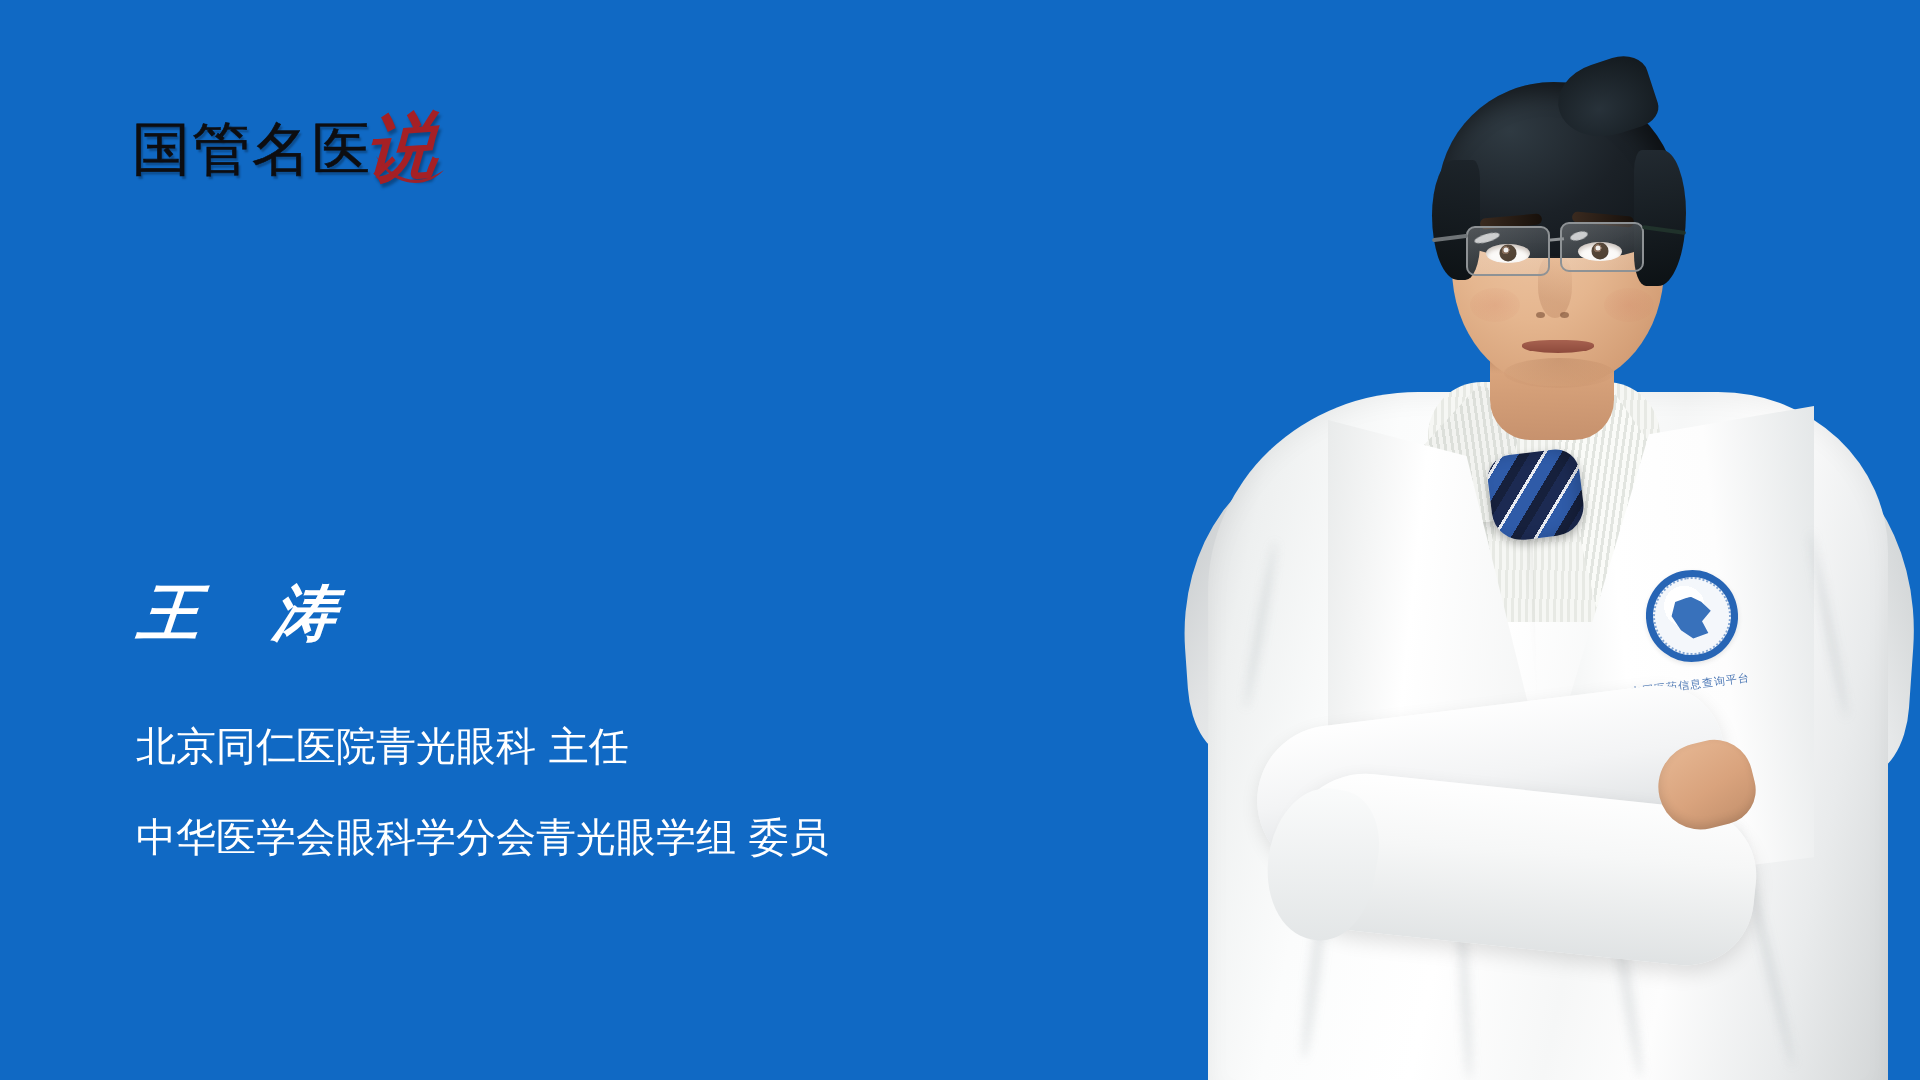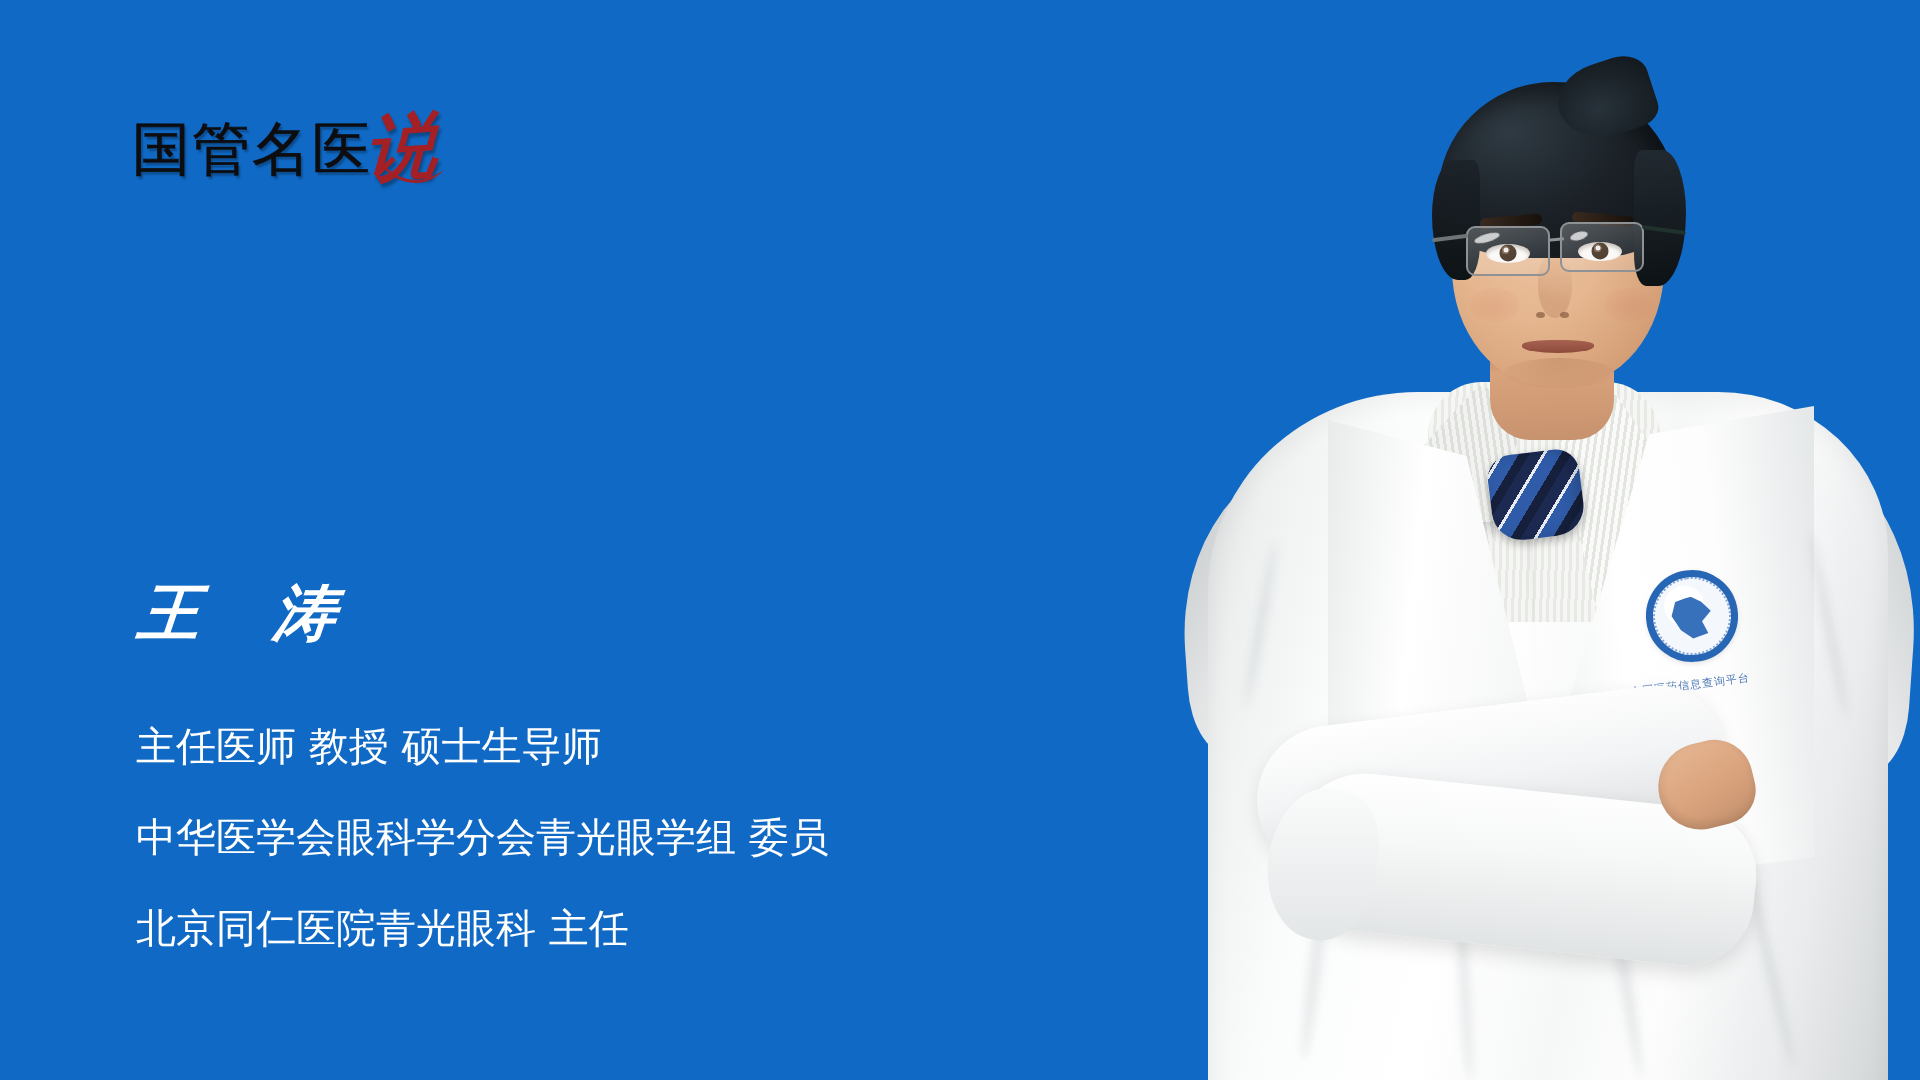--- a/index.html
+++ b/index.html
@@ -474,23 +474,22 @@
     <span id="logo-shuo">说</span>
   </div>
   <svg id="logo-swash" viewBox="0 0 72 40">
     <path d="M2 6 C20 30 44 38 70 20 C52 40 18 38 2 6 Z" fill="#a52025" opacity="0.95"></path>
   </svg>
 
 
   <div id="doctor-name">王 涛</div>
 
   <div id="credentials">
-    <div class="cred-line">主任医师  教授  硕士生导师</div>
+    <div class="cred-line">北京同仁医院青光眼科  主任</div>
     <div class="cred-line">中华医学会眼科学分会青光眼学组  委员</div>
-    <div class="cred-line">北京同仁医院青光眼科  主任</div>
   </div>
 
   <div id="photo">
 
     <div class="coat-shoulder-l"></div>
     <div class="coat-shoulder-r"></div>
     <div class="coat-main"></div>
 
     <div class="neck"></div>
     <div class="neck-shadow"></div>

